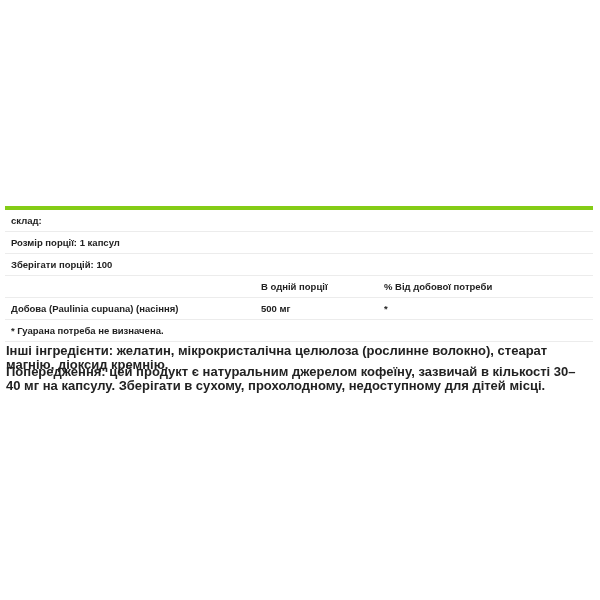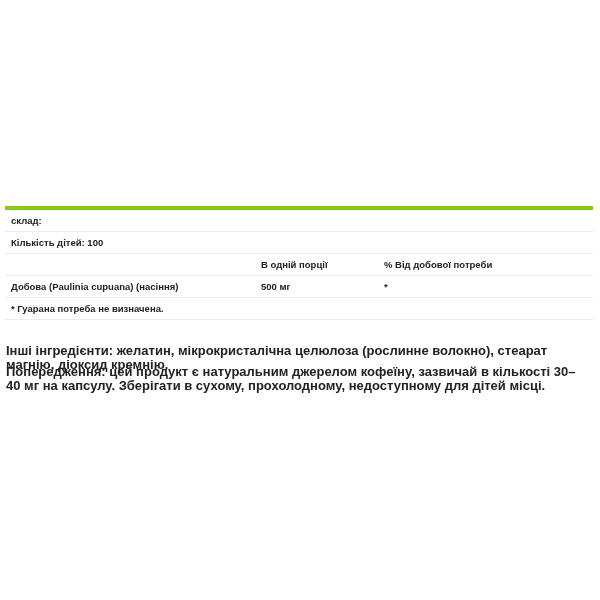--- a/index.html
+++ b/index.html
@@ -52,21 +52,24 @@
     .warning { top: 365px; }
   </style>
 </head>
 <body>
 
 <div class="facts">
   <div class="row">
     <span class="cell c1">склад:</span>
   </div>
   <div class="row">
-    <span class="cell c1">Кількість дітей: 100</span>
+    <span class="cell c1">Розмір порції: 1 капсул</span>
+  </div>
+  <div class="row">
+    <span class="cell c1">Зберігати порцій: 100</span>
   </div>
   <div class="row">
     <span class="cell c1"></span>
     <span class="cell c2">В одній порції</span>
     <span class="cell c3">% Від добової потреби</span>
   </div>
   <div class="row">
     <span class="cell c1">Добова (Paulinia cupuana) (насіння)</span>
     <span class="cell c2">500 мг</span>
     <span class="cell c3">*</span>

